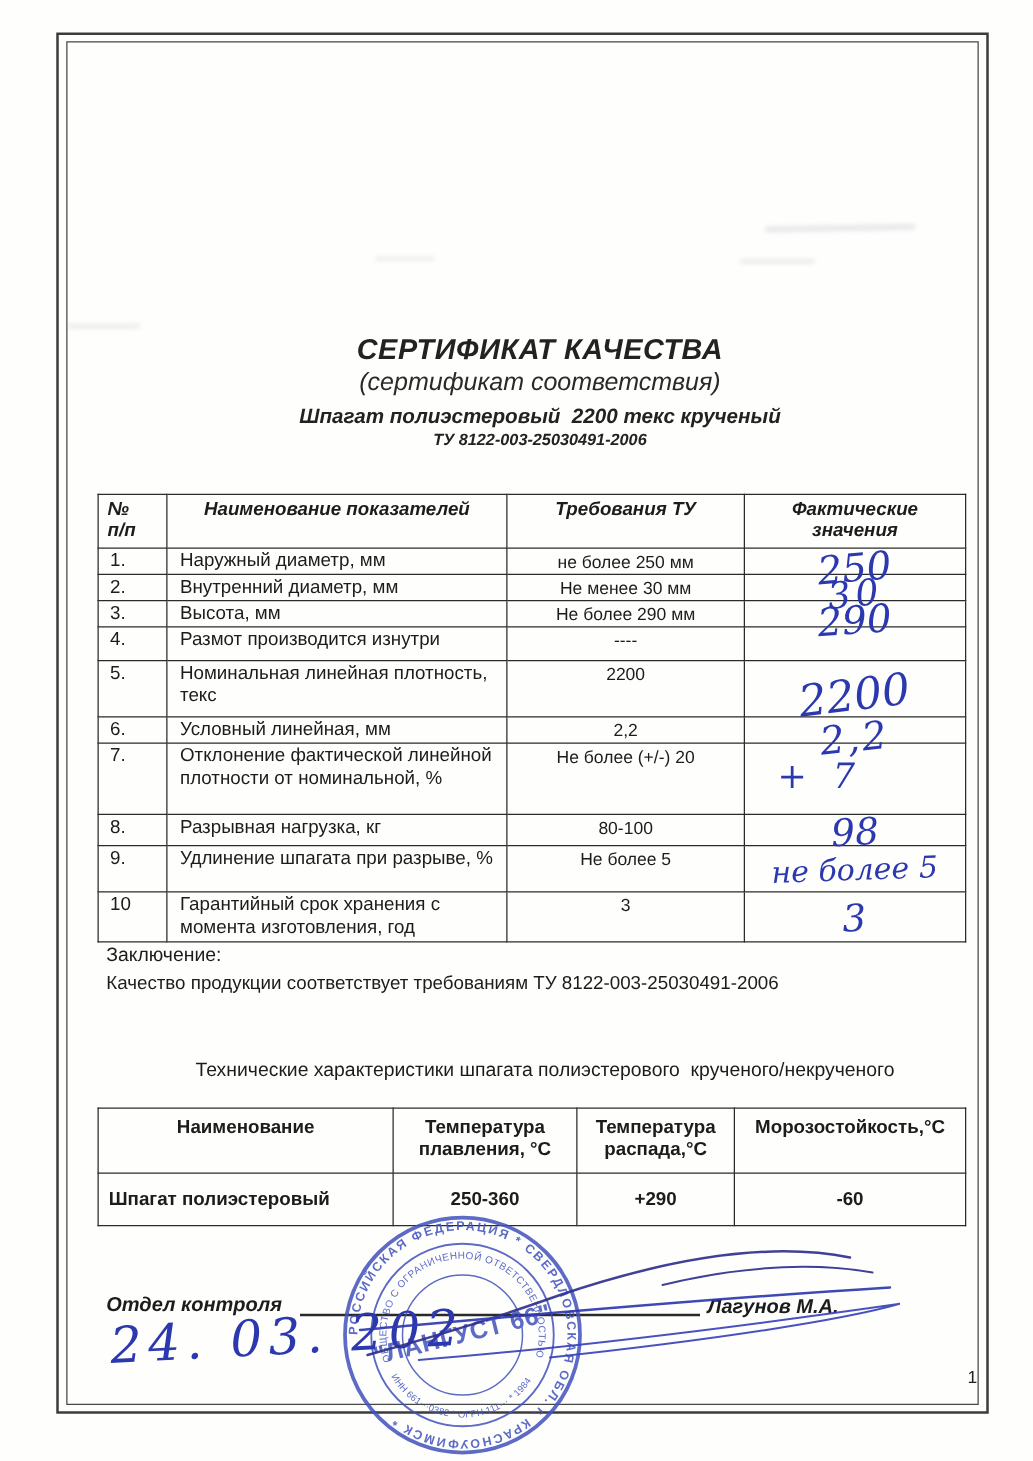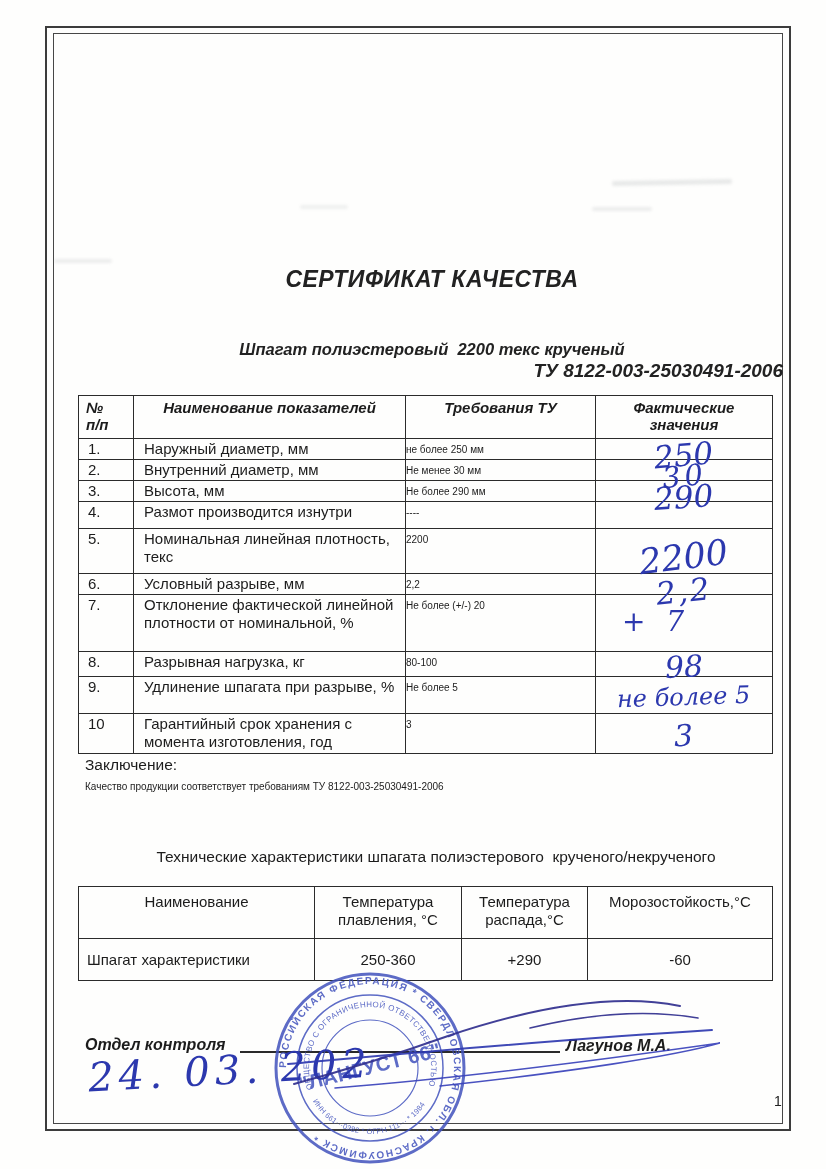--- a/index.html
+++ b/index.html
@@ -9,58 +9,58 @@
     background:#fefefd; overflow:hidden; color:#1c1c1c;
   }
   .border-outer { position:absolute; left:45px; top:26px; width:746px; height:1105px;
     border:2px solid #3c3c3c; }
   .border-inner { position:absolute; left:53px; top:33px; width:730px; height:1091px;
     border:1.5px solid #474747; }
 
   .title-block { position:absolute; left:53px; top:266px; width:730px; text-align:center; padding-left:28px; }
   .title-main { font-size:23px; font-weight:bold; font-style:italic; letter-spacing:0.5px; color:#222; }
   .title-sub  { font-size:20px; font-style:italic; margin-top:2px; color:#2a2a2a; }
-  .product-block { position:absolute; left:53px; top:340px; width:730px; text-align:center; padding-left:28px; }
+  .product-block { position:absolute; left:53px; top:324px; width:730px; text-align:center; padding-left:28px; }
   .product-l1 { font-size:16.5px; font-weight:bold; font-style:italic; color:#222; white-space:pre-wrap; }
-  .product-l2 { font-size:19px; font-weight:bold; font-style:italic; color:#222; margin-top:1px;text-align:right; }
+  .product-l2 { font-size:13px; font-weight:bold; font-style:italic; color:#222; margin-top:1px; }
 
   table.spec { position:absolute; left:78px; top:395px; width:694px;
     border-collapse:collapse; table-layout:fixed; }
   table.spec td, table.spec th { border:1.6px solid #2b2b2b; vertical-align:top; overflow:visible; }
   table.spec th { font-size:15px; font-weight:bold; font-style:italic; padding-top:3px; }
   th.h-num { text-align:left; padding-left:7px; }
   th.h-name, th.h-req, th.h-fact { text-align:center; }
   .pre { white-space:pre-line; }
   td.c-num { font-size:15px; padding:1px 0 0 9px; line-height:18px; }
   td.c-name { font-size:15px; padding:1px 0 0 10px; line-height:18px; }
-  td.c-req { font-size:10px; padding-top:2px; line-height:17px; }
+  td.c-req { font-size:14px; text-align:center; padding-top:2px; line-height:17px; }
   td.c-fact { text-align:center; }
 
   .hand { font-family:"DejaVu Serif", serif; font-style:italic; color:#2c38ae;
     display:inline-block; line-height:0; white-space:nowrap; }
   .f1 { font-size:31px; transform:rotate(-5deg); position:relative; top:13px; }
   .f2 { font-size:29px; transform:rotate(-6deg); position:relative; top:12px; letter-spacing:4px; }
   .f3 { font-size:31px; transform:rotate(-4deg); position:relative; top:13px; }
   .f5 { font-size:35px; transform:rotate(-7deg); position:relative; top:26px; }
   .f6 { font-size:31px; transform:rotate(-6deg); position:relative; top:14px; letter-spacing:2px; }
   .f7 { font-size:28px; position:relative; top:22px; left:-28px; letter-spacing:6px; }
   .f8 { font-size:30px; transform:rotate(-3deg); position:relative; top:11px; }
   .f9 { font-size:24px; transform:rotate(-2deg); position:relative; top:14px; }
   .f10 { font-size:30px; transform:rotate(-3deg); position:relative; top:18px; }
 
   .conclusion { position:absolute; left:85px; top:756px; width:660px; }
   .concl-label { font-size:15.5px; font-weight:normal; }
-  .concl-line { font-size:10px; margin-top:3px; line-height:19px; }
+  .concl-line { font-size:15px; margin-top:3px; line-height:19px; }
 
   .tech-title { position:absolute; left:53px; top:848px; width:730px; text-align:center;
     padding-left:36px; font-size:15.5px; white-space:pre-wrap; }
 
   table.tech { position:absolute; left:78px; top:886px; width:694px;
     border-collapse:collapse; table-layout:fixed; }
-  table.tech td, table.tech th { border:1.6px solid #2b2b2b; font-weight:normal; }
+  table.tech td, table.tech th { border:1.6px solid #2b2b2b; font-weight:bold; }
   table.tech th { font-size:15px; text-align:center; vertical-align:top; padding-top:6px; line-height:18px; }
   td.t-name { font-size:15px; padding-left:8px; vertical-align:middle; }
   td.t-val { font-size:15px; text-align:center; vertical-align:middle; }
 
   .dept-label { position:absolute; left:85px; top:1036px; font-size:16px; font-weight:bold; font-style:italic; }
   .signer { position:absolute; left:566px; top:1037px; font-size:16px; font-weight:bold; font-style:italic; }
   .sig-line { position:absolute; left:240px; top:1051px; width:320px; border-top:2px solid #2a2a2a; z-index:1; }
   .hand-date { position:absolute; left:88px; top:1050px; font-family:"DejaVu Serif", serif;
     font-style:italic; font-size:40px; color:#2c38ae; transform:rotate(-3deg);
     letter-spacing:5px; z-index:4; line-height:1; }
@@ -85,20 +85,21 @@
   <div class="border-outer"></div>
   <div class="border-inner"></div>
 
   <div class="artifact a1"></div>
   <div class="artifact a2"></div>
   <div class="artifact a3"></div>
   <div class="artifact a4"></div>
 
   <div class="title-block">
     <div class="title-main">СЕРТИФИКАТ КАЧЕСТВА</div>
+    <div class="title-sub">(сертификат соответствия)</div>
   </div>
 
   <div class="product-block">
     <div class="product-l1">Шпагат полиэстеровый  2200 текс крученый</div>
     <div class="product-l2">ТУ 8122-003-25030491-2006</div>
   </div>
 
   <table class="spec">
     <colgroup>
         <col style="width:55px">
@@ -140,21 +141,21 @@
       <td class="c-fact"><span class="hand"></span></td>
     </tr>
     <tr style="height:45px">
       <td class="c-num">5.</td>
       <td class="c-name">Номинальная линейная плотность, текс</td>
       <td class="c-req">2200</td>
       <td class="c-fact"><span class="hand f5">2200</span></td>
     </tr>
     <tr style="height:21px">
       <td class="c-num">6.</td>
-      <td class="c-name">Условный разрыве, мм</td>
+      <td class="c-name">Условный линейная, мм</td>
       <td class="c-req">2,2</td>
       <td class="c-fact"><span class="hand f6">2,2</span></td>
     </tr>
     <tr style="height:57px">
       <td class="c-num">7.</td>
       <td class="c-name">Отклонение фактической линейной плотности от номинальной, %</td>
       <td class="c-req">Не более (+/-) 20</td>
       <td class="c-fact"><span class="hand f7">+ 7</span></td>
     </tr>
     <tr style="height:25px">
@@ -195,21 +196,21 @@
     <tbody>
         <tr style="height:52px">
       <th>Наименование</th>
       <th class="pre">Температура
 плавления, °С</th>
       <th class="pre">Температура
 распада,°С</th>
       <th>Морозостойкость,°С</th>
     </tr>
     <tr style="height:42px">
-      <td class="t-name">Шпагат характеристики</td>
+      <td class="t-name">Шпагат полиэстеровый</td>
       <td class="t-val">250-360</td>
       <td class="t-val">+290</td>
       <td class="t-val">-60</td>
     </tr>
   </tbody>
     </table>
 
   <div class="dept-label">Отдел контроля</div>
   <div class="sig-line"></div>
   <div class="signer">Лагунов М.А.</div>

